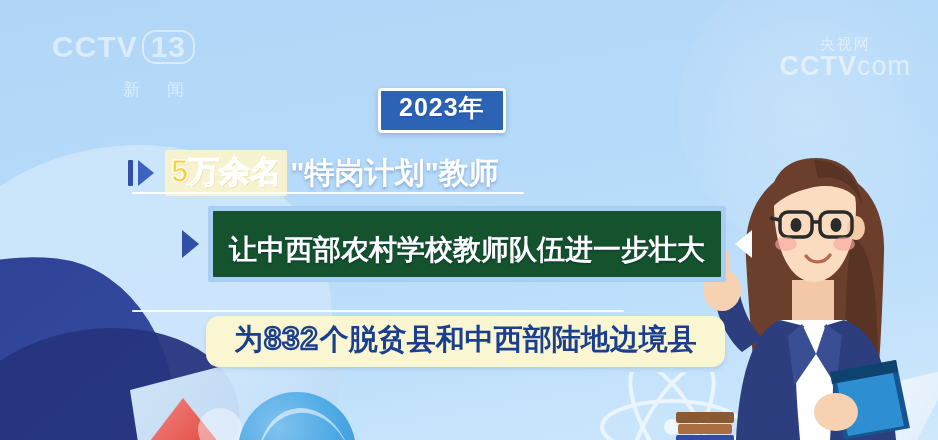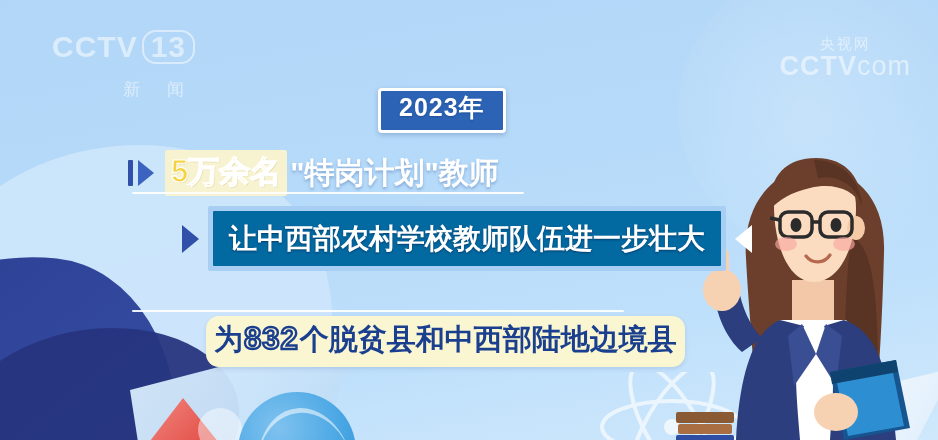--- a/index.html
+++ b/index.html
@@ -149,31 +149,31 @@
   }
   .band-arrow-r{
     border-right:17px solid #ffffff;
     border-top:14px solid transparent;border-bottom:14px solid transparent;
     margin-left:9px;
   }
   .band-frame{
     background:#a9cef3;padding:5px;border-radius:2px;
   }
   .band{
-    background:#0369a1;padding:9px 16px 8px;border-radius:1px;
+    background:#14532d;padding:20px 16px 8px;border-radius:1px;
   }
   .band span{
     color:#ffffff;font-size:28px;font-weight:700;letter-spacing:0px;
     text-shadow:0 1px 2px rgba(0,20,60,.5);
   }
 
   
   .cream-box{
     position:absolute;background:#faf6d2;border-radius:13px;
-    padding:4px 8px 7px;white-space:nowrap;
+    padding:4px 28px 7px;white-space:nowrap;
     box-shadow:0 2px 4px rgba(60,90,150,.16);
   }
   .cream-box .txt{
     color:#1b3f8f;font-size:29px;font-weight:700;letter-spacing:0px;
   }
   .cream-box .num{
     color:#faf6d2;font-size:31px;font-weight:700;
     -webkit-text-stroke:2.4px #1b3f8f;
     letter-spacing:1px;margin:0 1px;
   }

